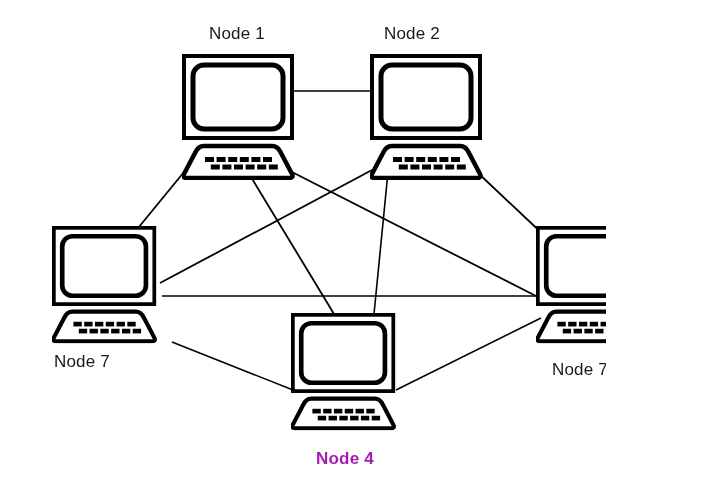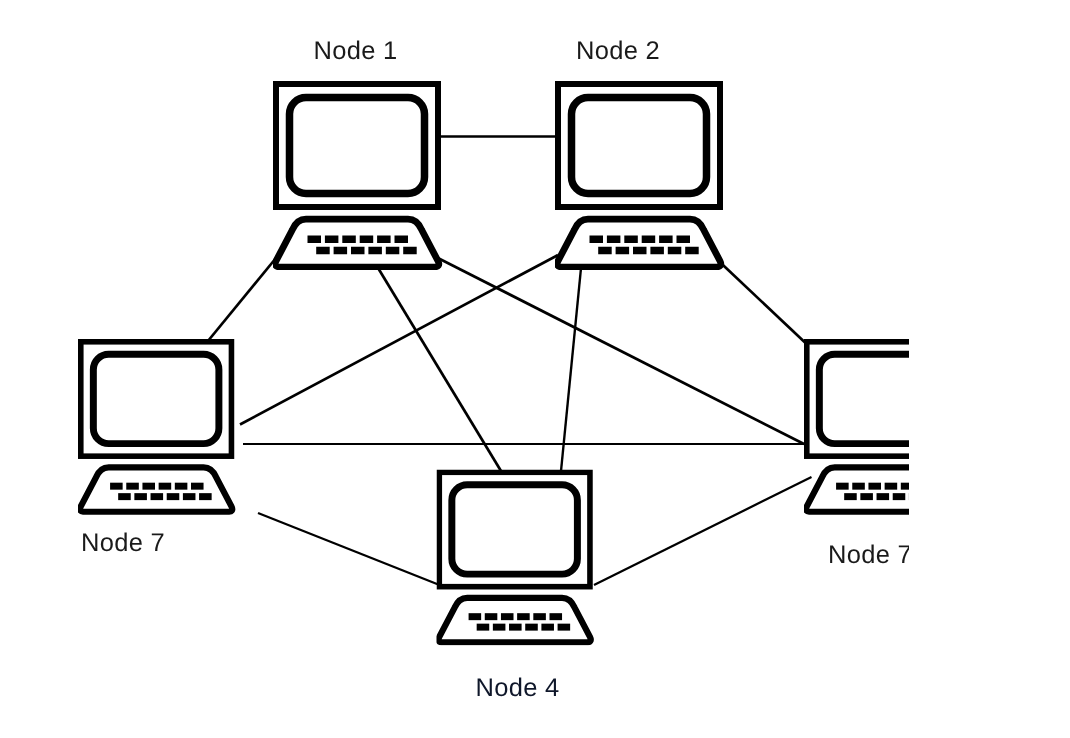--- a/index.html
+++ b/index.html
@@ -150,21 +150,21 @@
               <rect x="28.8" y="110.5" width="9" height="5" fill="#000000"></rect>
               <rect x="40.4" y="110.5" width="9" height="5" fill="#000000"></rect>
               <rect x="52" y="110.5" width="9" height="5" fill="#000000"></rect>
               <rect x="63.599999999999994" y="110.5" width="9" height="5" fill="#000000"></rect>
               <rect x="75.2" y="110.5" width="9" height="5" fill="#000000"></rect>
               <rect x="86.8" y="110.5" width="9" height="5" fill="#000000"></rect>
             </g>
           </g>
         </svg>
       </div>
-      <div class="node-label" style="left: 345px; top: 449px; transform: translateX(-50%); color: #0f172a;">Node 4</div>
+      <div class="node-label" style="left: 345px; top: 449px; transform: translateX(-50%); color: #a21caf; font-weight: bold;">Node 4</div>
       <div class="node" style="left: 52px; top: 226px;">
         <svg width="118" height="126" viewBox="0 0 118 126" class="pc" style="transform: scale(0.93); transform-origin: 0px 0px;">
           <g>
             <rect x="2" y="2" width="108" height="82" fill="#ffffff" stroke="#000000" stroke-width="4"></rect>
             <rect x="11" y="11" width="90" height="64" rx="11" ry="11" fill="#ffffff" stroke="#000000" stroke-width="5"></rect>
             <path d="M 22 92 L 90 92 Q 96 92 99 99 L 110 120 Q 112 124 107 124 L 5 124 Q 0 124 2 120 L 13 99 Q 16 92 22 92 Z" fill="#ffffff" stroke="#000000" stroke-width="4.5" stroke-linejoin="round"></path>
             <g>
               <rect x="23" y="103" width="9" height="5" fill="#000000"></rect>
               <rect x="34.6" y="103" width="9" height="5" fill="#000000"></rect>
               <rect x="46.2" y="103" width="9" height="5" fill="#000000"></rect>

